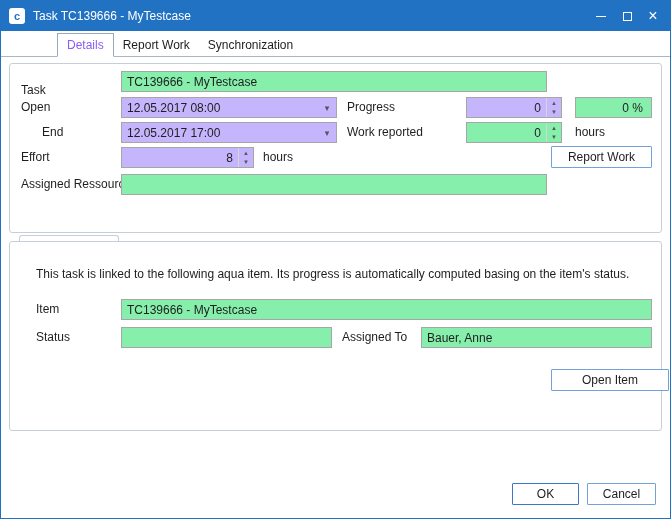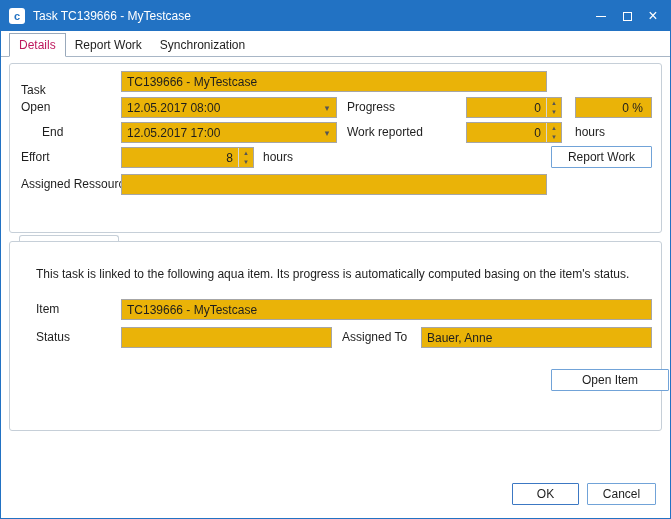--- a/index.html
+++ b/index.html
@@ -30,41 +30,41 @@
 
   
   .tabbar {
     position:absolute; left:0; top:30px; right:0; height:26px;
     display:flex; align-items:flex-end; padding-left:8px;
     border-bottom:1px solid #a8b6c6; background:#ffffff;
   }
   .tab { padding:4px 9px 4px; color:#1e1e1e; cursor:default; }
   .tab.active {
     border:1px solid #99a9bb; border-bottom:1px solid #ffffff;
-    margin-bottom:-1px; background:#ffffff; color:#be185d;
+    margin-bottom:-1px; background:#ffffff; color:#8b5cf6;margin-left:48px;
   }
 
   
   .group { position:absolute; border:1px solid #c6cfd8; border-radius:3px; background:transparent; }
   .group-tab {
     position:absolute; left:18px; top:234px; width:100px; height:7px;
     background:#ffffff; border:1px solid #c6cfd8; border-bottom:none;
     border-radius:3px 3px 0 0;
   }
 
   .lbl { position:absolute; height:21px; line-height:21px; white-space:nowrap; }
   .desc { position:absolute; white-space:nowrap; }
 
   
   .field {
-    position:absolute; height:21px; border:1px solid #a6a6a6; background:#eab308;
+    position:absolute; height:21px; border:1px solid #a6a6a6; background:#c4b5fd;
     display:flex; align-items:center; overflow:hidden;
   }
   .field .val { flex:1; padding:0 5px; white-space:nowrap; }
-  .field.ro { background:#eab308; }
+  .field.ro { background:#86efac; }
   .field.right .val { text-align:right; padding-right:8px; }
 
   .combo-btn {
     width:18px; height:100%; display:flex; align-items:center; justify-content:center;
     color:#555; font-size:9px; cursor:default;
   }
   .spin-val { flex:1; text-align:right; padding-right:5px; white-space:nowrap; }
   .spin-btns { width:15px; height:100%; display:flex; flex-direction:column; border-left:1px solid #d6d6d6; }
   .spin-b {
     flex:1; display:flex; align-items:center; justify-content:center;

